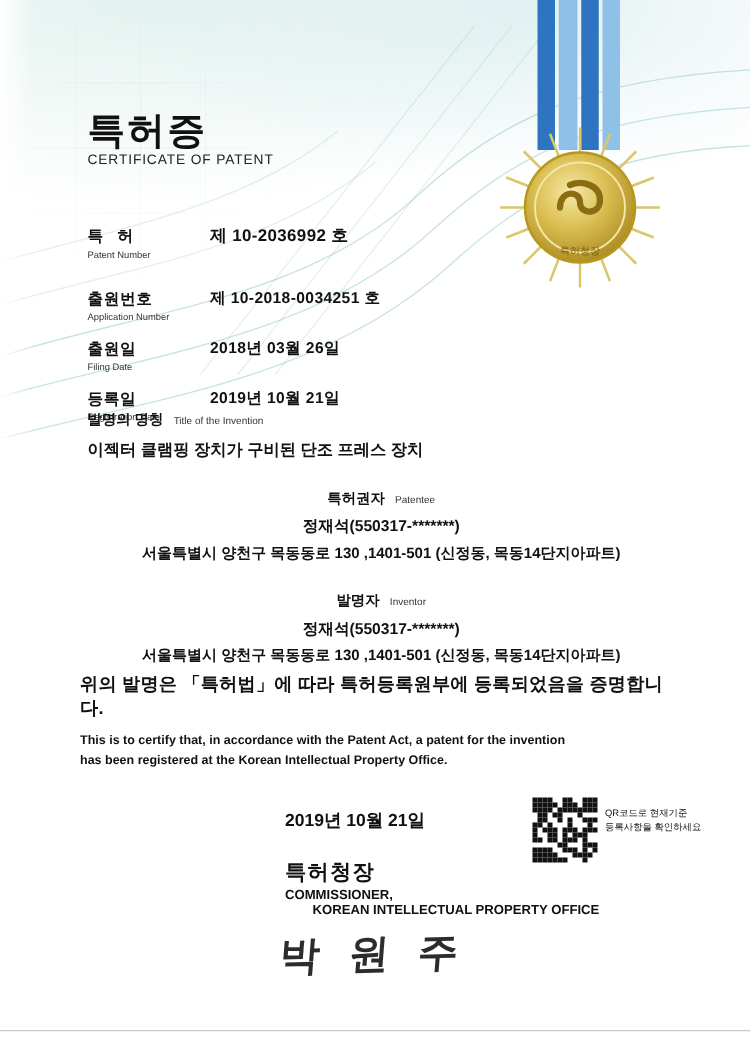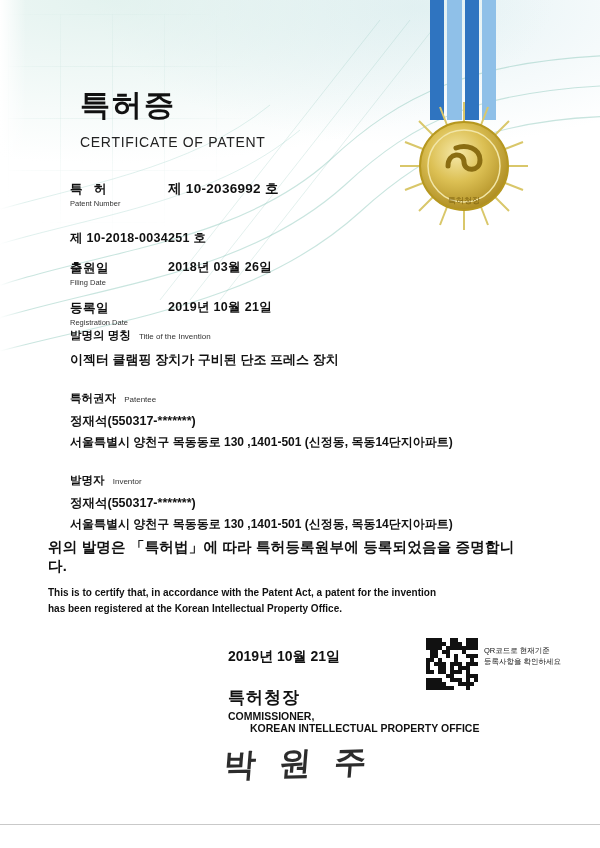--- a/index.html
+++ b/index.html
@@ -67,35 +67,35 @@
   .seal-wrap {
     position: absolute;
     left: 398px;
     top: 100px;
     width: 132px;
     height: 132px;
   }
   
   .title-block {
     position: absolute;
-    left: 80px;
+    left: 70px;
     top: 88px;
   }
   .title-ko {
     font-size: 30px;
     font-weight: bold;
     letter-spacing: 2px;
     color: #111;
     line-height: 1.1;
   }
   .title-en {
-    font-size: 14px;
+    font-size: 11px;
     letter-spacing: 0.7px;
     color: #222;
-    margin-top: 13px;
+    margin-top: 1px;
   }
   .fields {
     position: absolute;
     left: 70px;
     top: 180px;
     width: 460px;
   }
   .field-row {
     display: flex;
     align-items: flex-start;
@@ -144,36 +144,36 @@
     font-weight: normal;
     margin-left: 5px;
     color: #333;
   }
   .inv-title {
     font-size: 13px;
     font-weight: bold;
     margin-top: 8px;
     color: #111;
   }
-  .party-block { margin-top: 22px; }
+  .party-block { margin-top: 22px; text-align: center; }
   .party-name {
     font-size: 12.5px;
     font-weight: bold;
     margin-top: 7px;
     color: #111;
   }
   .party-addr {
     font-size: 12px;
     font-weight: bold;
     margin-top: 4px;
     color: #111;
   }
   .certify {
     position: absolute;
-    left: 48px;
+    left: 64px;
     top: 538px;
     width: 478px;
   }
   .certify-ko {
     font-size: 14.5px;
     font-weight: bold;
     color: #111;
     letter-spacing: .2px;
   }
   .certify-en {
@@ -375,20 +375,24 @@
 
     <div class="field-row">
       <div class="field-label">
         <div class="fl-ko wide">특 허</div>
         <div class="fl-en">Patent Number</div>
       </div>
       <div class="field-value">제 10-2036992 호</div>
     </div>
 
     <div class="field-row" style="margin-top:22px">
+      <div class="field-label">
+        <div class="fl-ko">출원번호</div>
+        <div class="fl-en">Application Number</div>
+      </div>
       <div class="field-value small">제 10-2018-0034251 호</div>
     </div>
 
     <div class="field-row">
       <div class="field-label">
         <div class="fl-ko">출원일</div>
         <div class="fl-en">Filing Date</div>
       </div>
       <div class="field-value small">2018년  03월  26일</div>
     </div>

